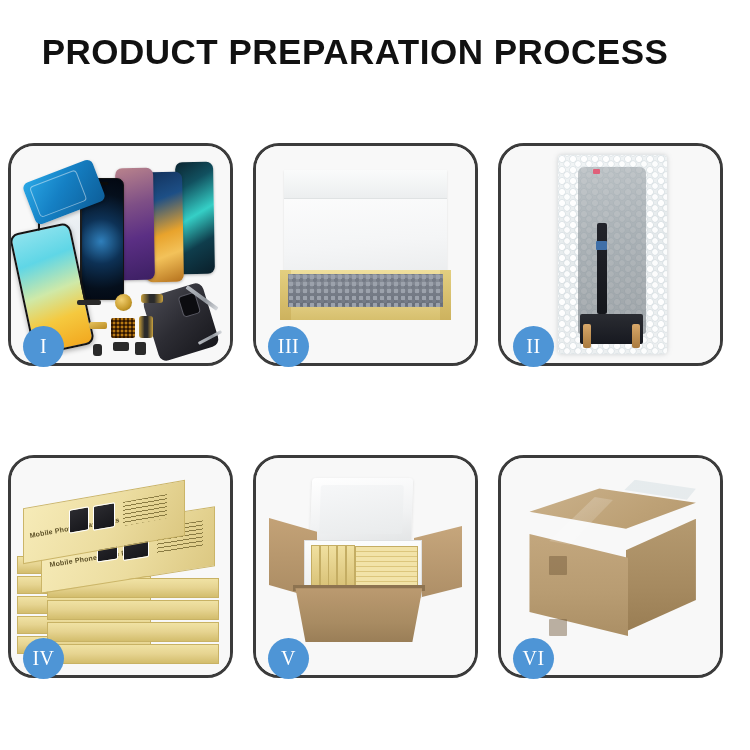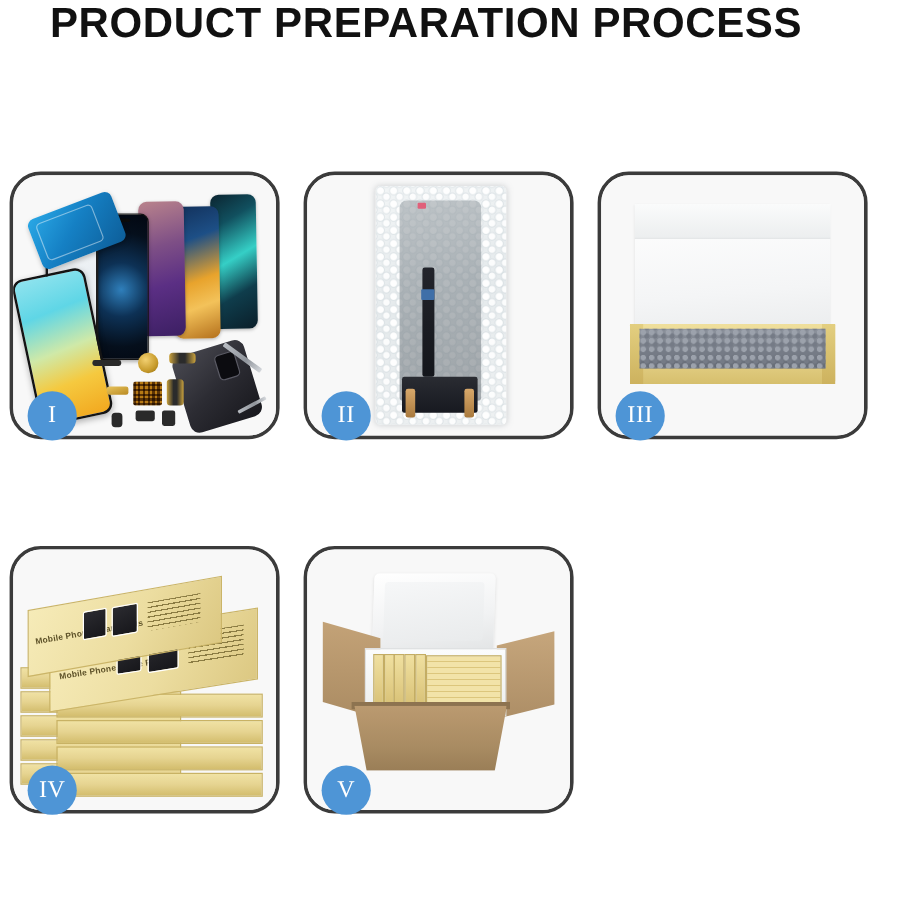--- a/index.html
+++ b/index.html
@@ -11,20 +11,21 @@
     width: 750px;
     height: 750px;
     font-family: "Liberation Sans", sans-serif;
     overflow: hidden;
     position: relative;
   }
 
   
   .header {
     width: 710px;
+    padding-top: 32px;
     text-align: center;
   }
   .page-title {
     font-family: "Liberation Sans", sans-serif;
     font-size: 35px;
     font-weight: 700;
     letter-spacing: 0.5px;
     color: #111111;
     line-height: 1.12;
     margin: 0;
@@ -468,43 +469,43 @@
         <div class="chip" style="left:124px;top:196px;width:11px;height:13px;"></div>
         <div class="chip tool" style="left:172px;top:150px;width:38px;height:4px;transform:rotate(36deg);"></div>
         <div class="chip tool" style="left:186px;top:190px;width:26px;height:3px;transform:rotate(-28deg);"></div>
       </div>
     </div>
     <div class="step-badge">I</div>
   </div>
 
   <div class="panel">
     <div class="panel-inner">
+      <div class="b3-lid"></div>
+      <div class="b3-lid-flap"></div>
+      <div class="b3-tray"></div>
+      <div class="b3-tray-left"></div>
+      <div class="b3-tray-right"></div>
+      <div class="b3-foam"></div>
+    </div>
+    <div class="step-badge">III</div>
+  </div>
+
+  <div class="panel">
+    <div class="panel-inner">
       <div class="bubble-bag">
         <div class="lcd"></div>
         <div class="lcd-pink"></div>
         <div class="lcd-flex"></div>
         <div class="lcd-ic"></div>
         <div class="lcd-base"></div>
         <div class="lcd-tab" style="left:23%;"></div>
         <div class="lcd-tab" style="right:25%;"></div>
       </div>
     </div>
     <div class="step-badge">II</div>
-  </div>
-
-  <div class="panel">
-    <div class="panel-inner">
-      <div class="b3-lid"></div>
-      <div class="b3-lid-flap"></div>
-      <div class="b3-tray"></div>
-      <div class="b3-tray-left"></div>
-      <div class="b3-tray-right"></div>
-      <div class="b3-foam"></div>
-    </div>
-    <div class="step-badge">III</div>
   </div>
 
   <div class="panel">
     <div class="panel-inner">
       <div class="stack">
 
         <div class="sbox" style="left:6px;top:178px;width:132px;height:16px;"></div>
         <div class="sbox" style="left:6px;top:158px;width:132px;height:16px;"></div>
         <div class="sbox" style="left:6px;top:138px;width:132px;height:16px;"></div>
         <div class="sbox" style="left:6px;top:118px;width:132px;height:16px;"></div>
@@ -542,14 +543,26 @@
       <div class="v-yellow" style="left:33%;"></div>
       <div class="v-yellow" style="left:37%;"></div>
       <div class="v-yellow" style="left:41%;"></div>
       <div class="v-yellow-flat"></div>
       <div class="v-carton-lip"></div>
       <div class="v-carton-front"></div>
     </div>
     <div class="step-badge">V</div>
   </div>
 
+  <div class="panel">
+    <div class="panel-inner">
+      <div class="c6-top"></div>
+      <div class="c6-side"></div>
+      <div class="c6-front"></div>
+      <div class="c6-seam"></div>
+      <div class="c6-tape"></div>
+      <div class="c6-tab" style="left:22%;top:45%;width:8%;height:9%;"></div>
+      <div class="c6-tab" style="left:22%;top:74%;width:8%;height:8%;"></div>
+    </div>
+    <div class="step-badge">VI</div>
+  </div>
 
 </div>
 
 </body></html>

